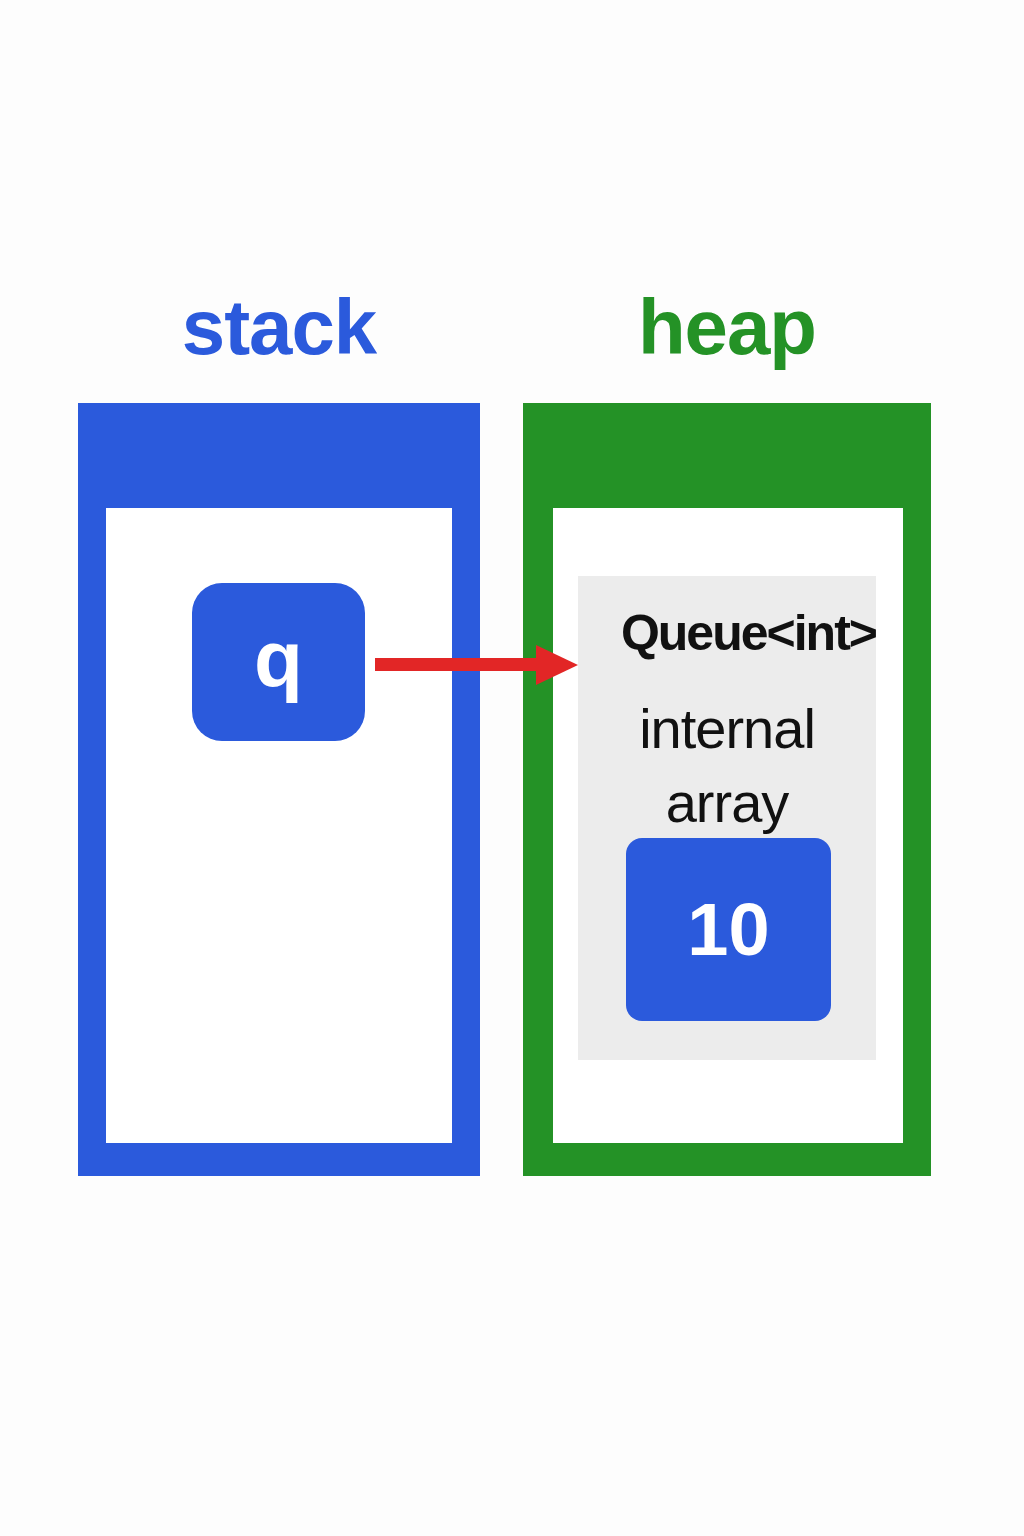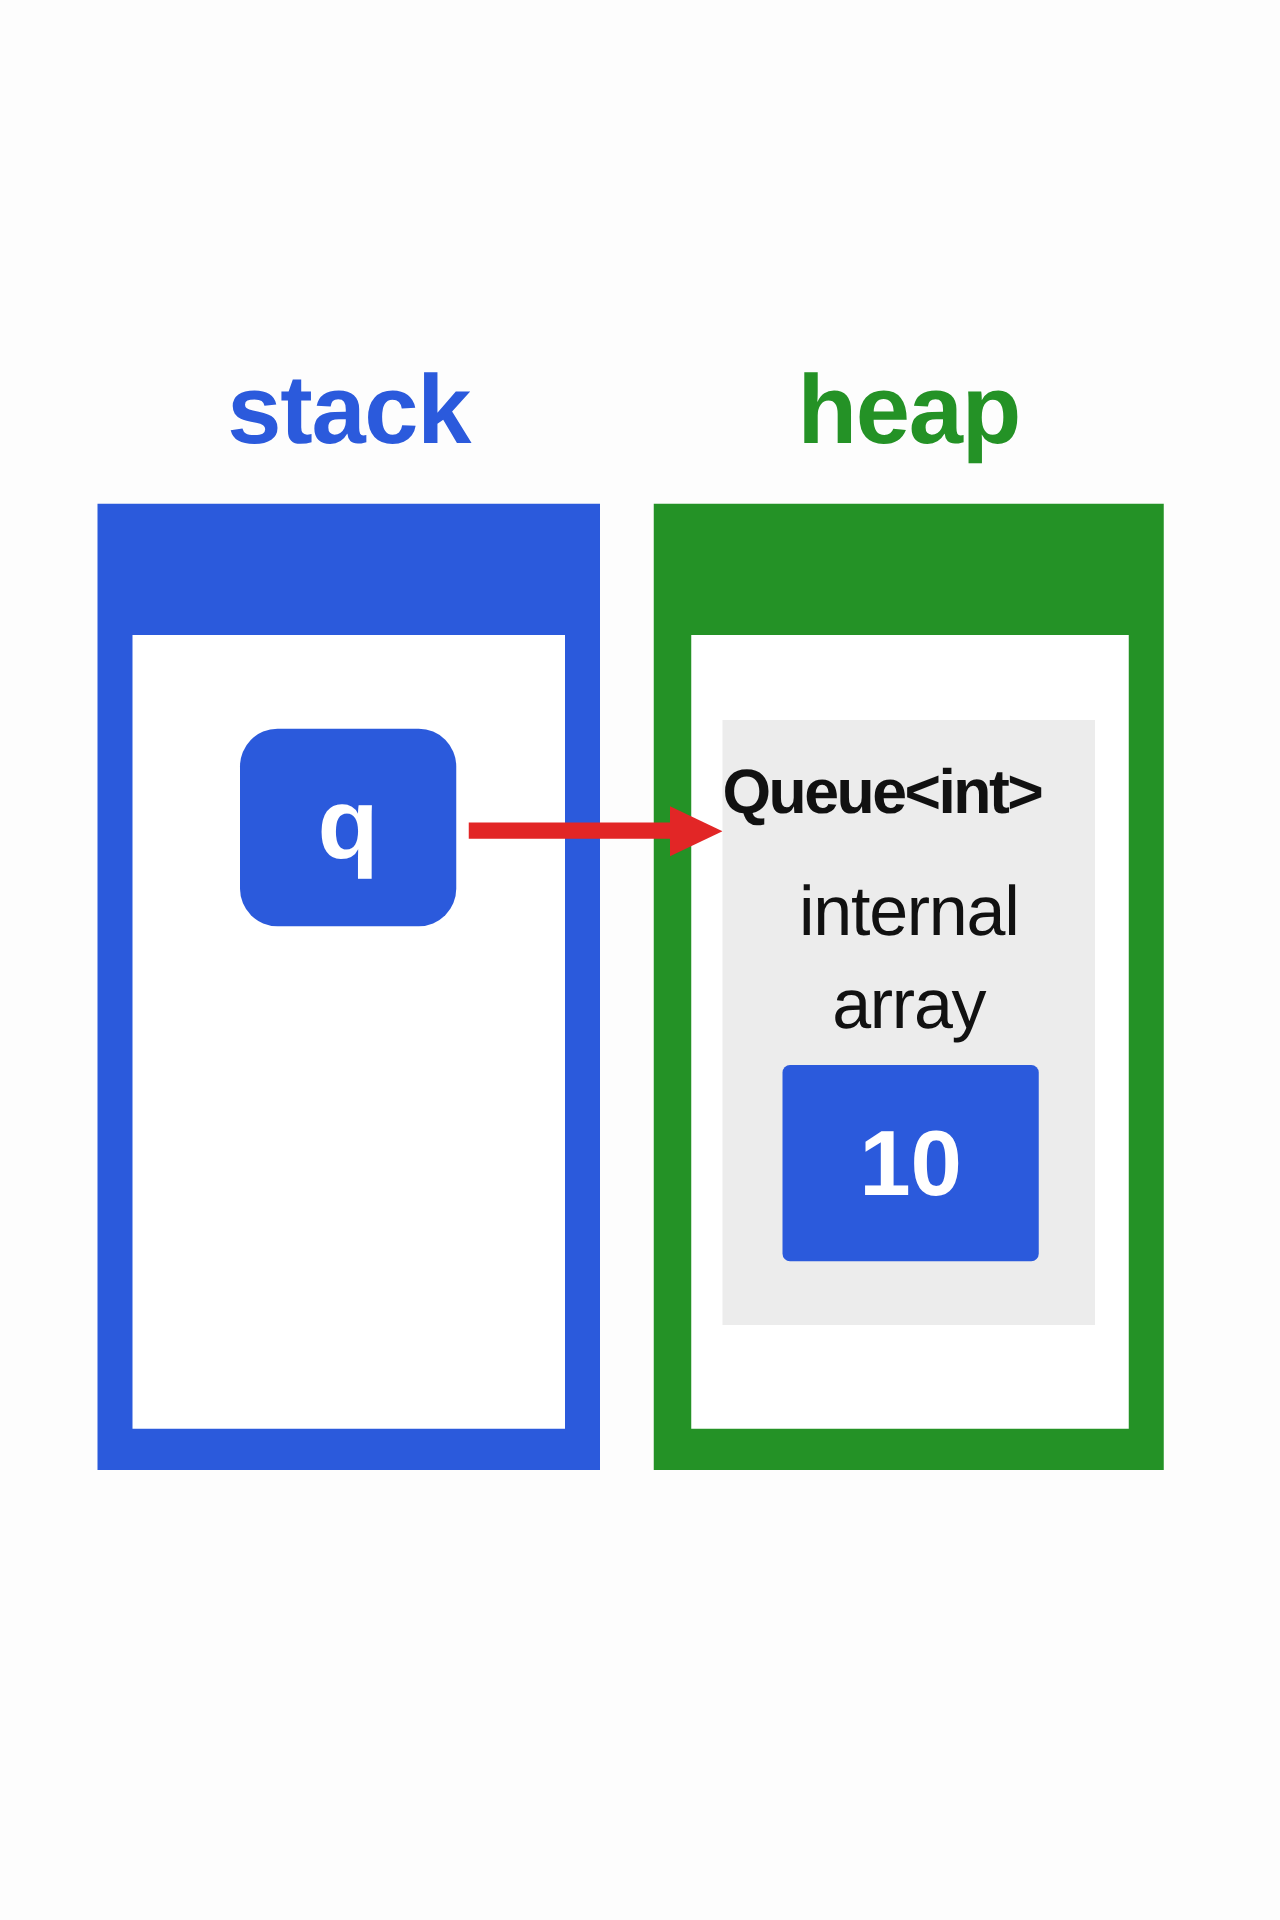--- a/index.html
+++ b/index.html
@@ -90,43 +90,43 @@
   
   .object-card {
     position: absolute;
     left: 578px; top: 576px;
     width: 298px; height: 484px;
     background: var(--gray);
   }
   .object-type {
     position: absolute;
     top: 28px; left: 0; right: 0;
-    text-align: left;
+    text-align: right;
     font-size: 50px;
     font-weight: 700;
     letter-spacing: -2px;
     color: var(--ink);
     white-space: nowrap;
   }
   .object-subtitle {
     position: absolute;
     top: 116px; left: 6px; right: 6px;
     text-align: center;
     font-size: 56px;
     font-weight: 400;
     line-height: 1.32;
     letter-spacing: -1px;
     color: var(--ink);
   }
   .array-cell {
     position: absolute;
-    left: 48px; top: 276px;
-    width: 205px; height: 157px;
+    left: 48px; top: 262px;
+    width: 205px; height: 183px;
     background: var(--blue);
-    border-radius: 6px;
+    border-radius: 16px;
     display: flex;
     align-items: center;
     justify-content: center;
     color: var(--white);
     font-size: 74px;
     font-weight: 600;
   }
 </style>
 </head>
 <body>

